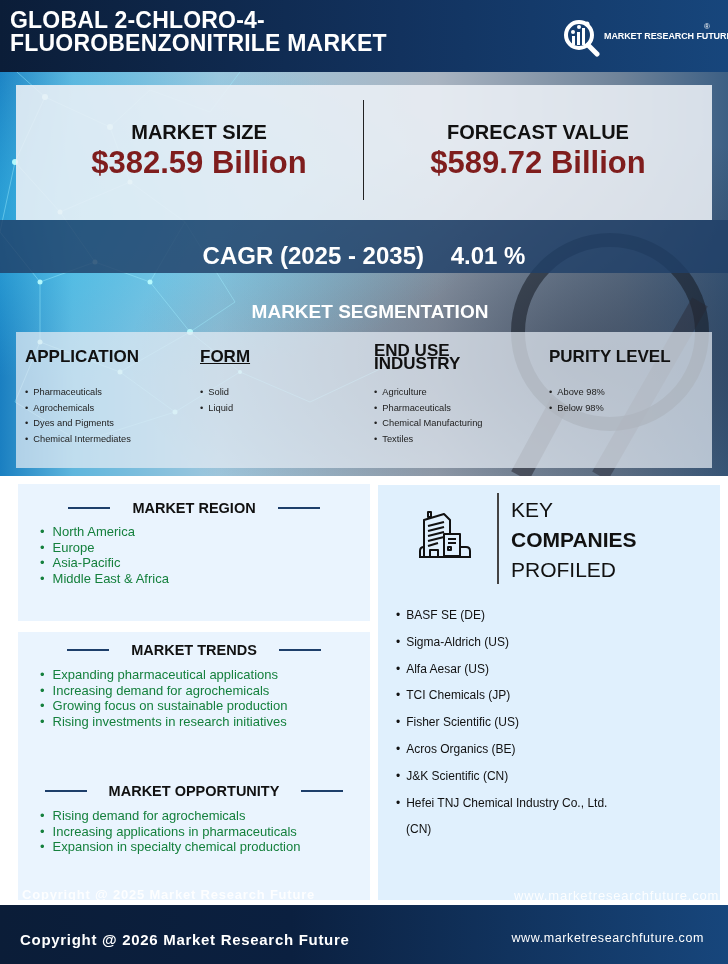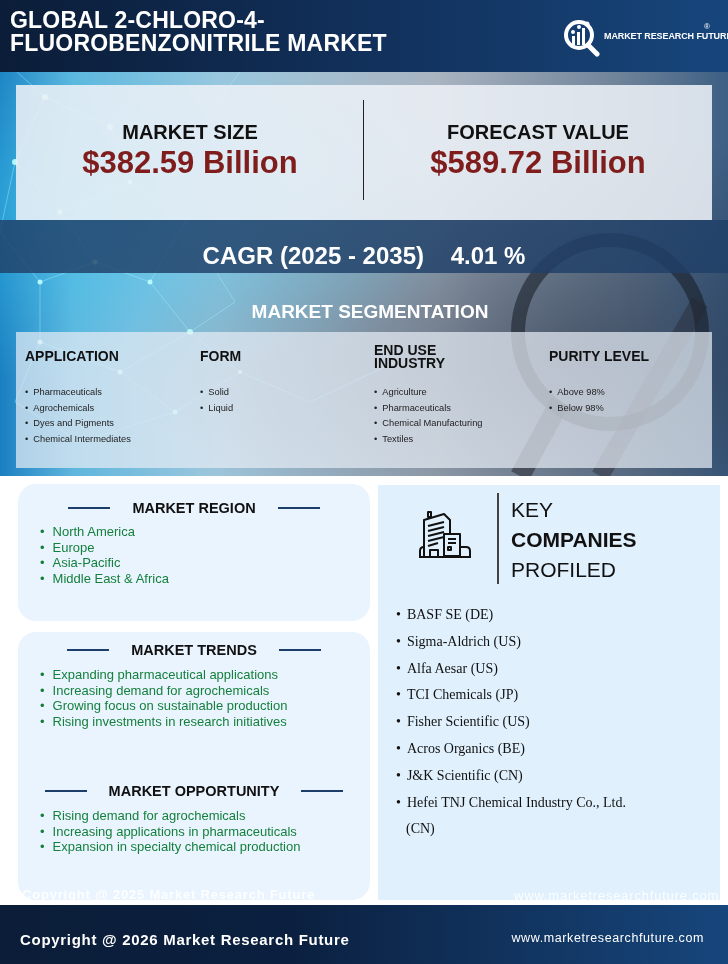--- a/index.html
+++ b/index.html
@@ -33,21 +33,21 @@
       linear-gradient(90deg, #1a7fc1 0%, #5fb6dd 10%, #9fc7dd 30%, #a9b4c1 60%, #6f8399 85%, #3c5f84 100%);
     overflow: hidden;
   }
   .hero-net { position: absolute; left: 0; top: 0; width: 728px; height: 404px; }
 
   .stats-box {
     position: absolute; left: 16px; top: 85px; width: 696px; height: 135px;
     background: rgba(236, 240, 246, 0.88);
   }
   .stat { position: absolute; top: 0; width: 348px; height: 135px; text-align: center; }
-  .stat.left { left: 0; }
+  .stat.left { left: 9px; }
   .stat.right { left: 348px; }
   .stat-label { position: absolute; left: 0; width: 100%; top: 36px; font-weight: bold; font-size: 20px; color: #111; }
   .stat-value { position: absolute; left: 0; width: 100%; top: 60px; font-weight: bold; font-size: 31px; color: #7f1d1d; }
   .stats-divider { position: absolute; left: 363px; top: 100px; width: 1px; height: 100px; background: #222; }
 
   .cagr-band {
     position: absolute; left: 0; top: 220px; width: 728px; height: 53px;
     background: rgba(32, 64, 104, 0.82);
   }
   .cagr-text {
@@ -57,45 +57,45 @@
 
   .seg-title {
     position: absolute; left: 0; width: 740px; top: 301px; text-align: center;
     color: #fff; font-weight: bold; font-size: 19px;
   }
   .seg-box {
     position: absolute; left: 16px; top: 332px; width: 696px; height: 136px;
     background: rgba(228, 236, 244, 0.72);
   }
   .seg-col { position: absolute; top: 0; }
-  .seg-col h3 { position: absolute; left: 0; font-size: 14px; font-weight: bold; color: #111; line-height: 13px; white-space: nowrap; }
+  .seg-col h3 { position: absolute; left: 0; font-size: 17px; font-weight: bold; color: #111; line-height: 13px; white-space: nowrap; }
   .seg-col ul { position: absolute; left: 0; top: 53px; list-style: none; }
   .seg-col li { font-size: 9.3px; color: #222; line-height: 15.6px; white-space: nowrap; }
   .seg-col li::before { content: "•"; margin-right: 5px; }
 
   
   .panel-left {
-    position: absolute; left: 18px; width: 352px; background: #eaf4fe; border-radius: 18px;
+    position: absolute; left: 18px; width: 352px; background: #eaf4fe;
   }
   .panel-right {
     position: absolute; left: 378px; top: 485px; width: 342px; height: 415px; background: #e0f0fd;
   }
   .sec-head { position: absolute; left: 0; width: 352px; text-align: center; }
   .sec-head .rule { display: inline-block; width: 42px; height: 2px; background: #1d3e6a; vertical-align: middle; }
   .sec-head .t { display: inline-block; margin: 0 22px; font-weight: bold; font-size: 14.5px; color: #111; vertical-align: middle; }
   .bullets { position: absolute; left: 22px; list-style: none; }
   .bullets li { font-size: 13px; color: #15803d; line-height: 15.5px; white-space: nowrap; }
   .bullets li::before { content: "•"; margin-right: 8px; }
 
   .kc-icon { position: absolute; left: 40px; top: 25px; width: 54px; height: 50px; }
   .kc-divider { position: absolute; left: 119px; top: 8px; width: 2px; height: 91px; background: #444; }
   .kc-line { position: absolute; left: 133px; font-size: 21px; color: #111; line-height: 22px; }
   .kc-line.b { font-weight: bold; }
   .companies { position: absolute; left: 18px; top: 117px; list-style: none; }
-  .companies li { font-size: 14px; color: #111; line-height: 26.8px; white-space: nowrap; font-family: Liberation Serif, serif; }
+  .companies li { font-size: 12px; color: #111; line-height: 26.8px; white-space: nowrap; }
   .companies li::before { content: "•"; margin-right: 6px; }
   .companies li.cont::before { content: ""; margin-right: 10px; }
 
   .wm { position: absolute; color: rgba(255,255,255,0.9); font-weight: bold; font-size: 13px; letter-spacing: 0.8px; white-space: nowrap; }
 
   
   .footer {
     position: absolute; left: 0; top: 905px; width: 728px; height: 59px;
     background: linear-gradient(90deg, #0b1d38 0%, #0b2040 40%, #17467c 100%);
   }
@@ -183,21 +183,21 @@
   <div class="seg-col" style="left:9px;">
     <h3 style="top:18px;">APPLICATION</h3>
     <ul>
       <li>Pharmaceuticals</li>
       <li>Agrochemicals</li>
       <li>Dyes and Pigments</li>
       <li>Chemical Intermediates</li>
     </ul>
   </div>
   <div class="seg-col" style="left:184px;">
-    <h3 style="top:18px;">FORM</h3>
+    <h3 style="top:18px;text-decoration:underline;">FORM</h3>
     <ul>
       <li>Solid</li>
       <li>Liquid</li>
     </ul>
   </div>
   <div class="seg-col" style="left:358px;">
     <h3 style="top:12px;">
       <span>END USE</span><br>
       <span>INDUSTRY</span>
     </h3>

